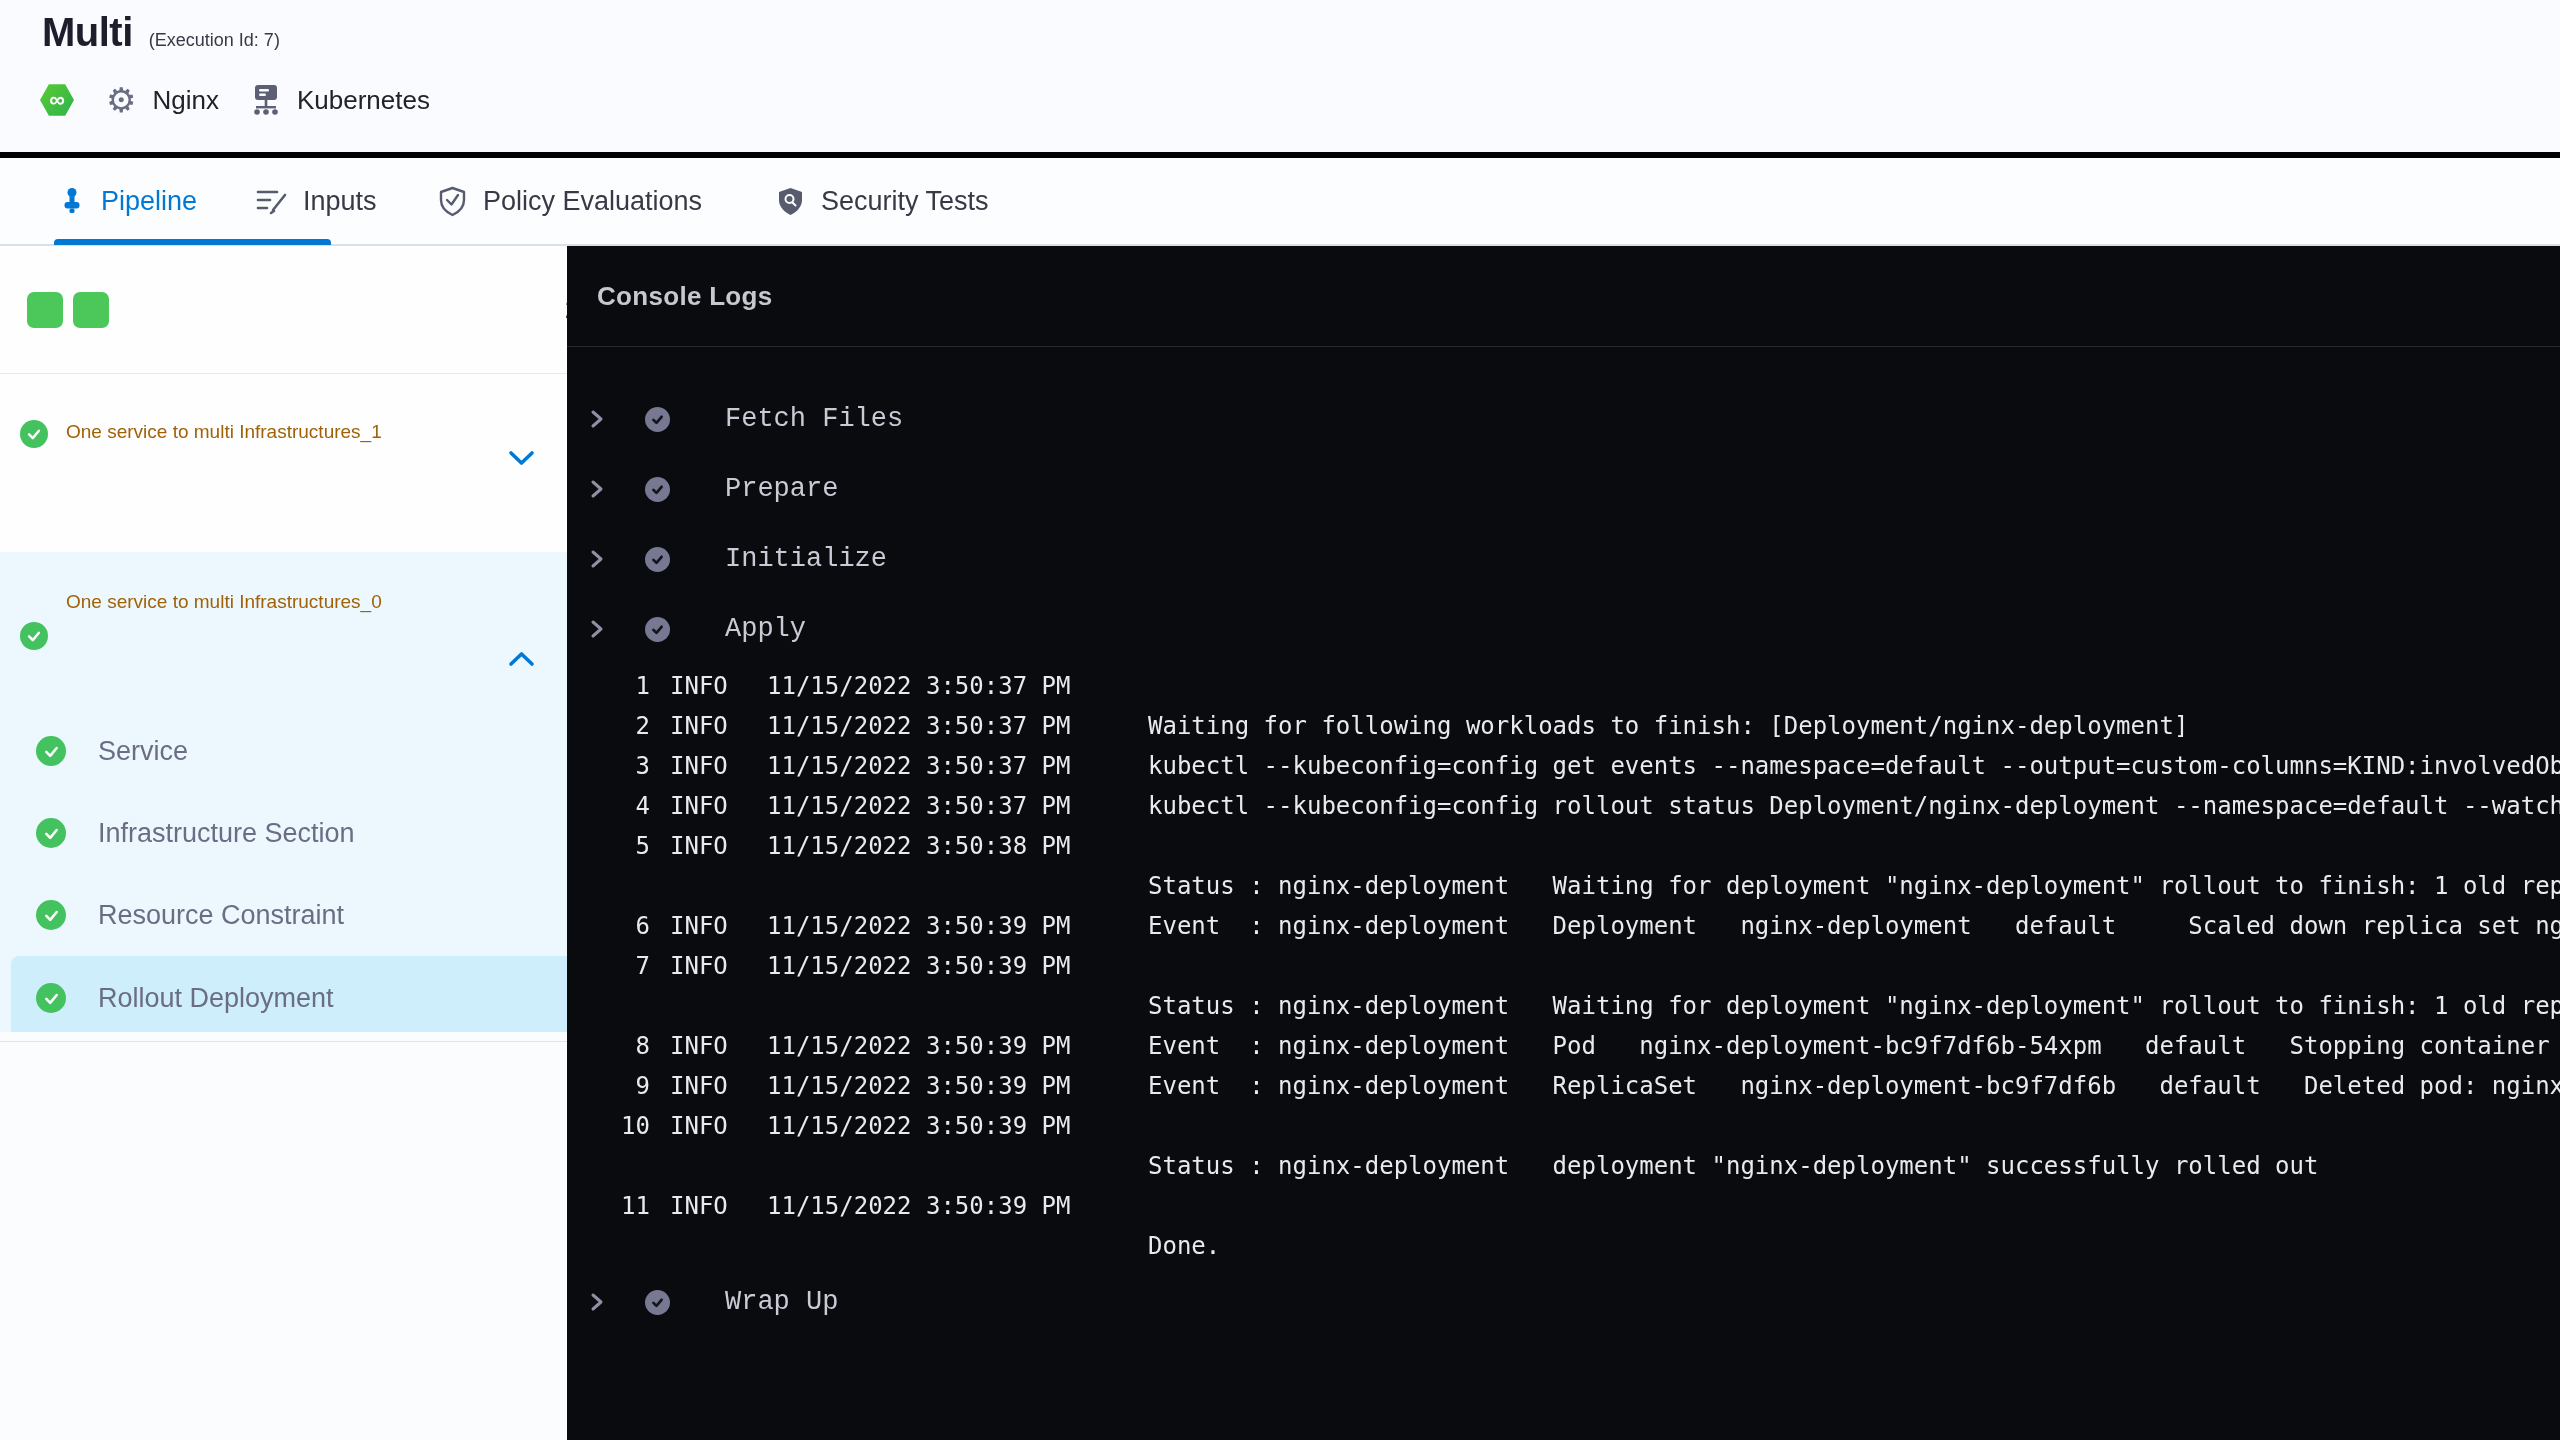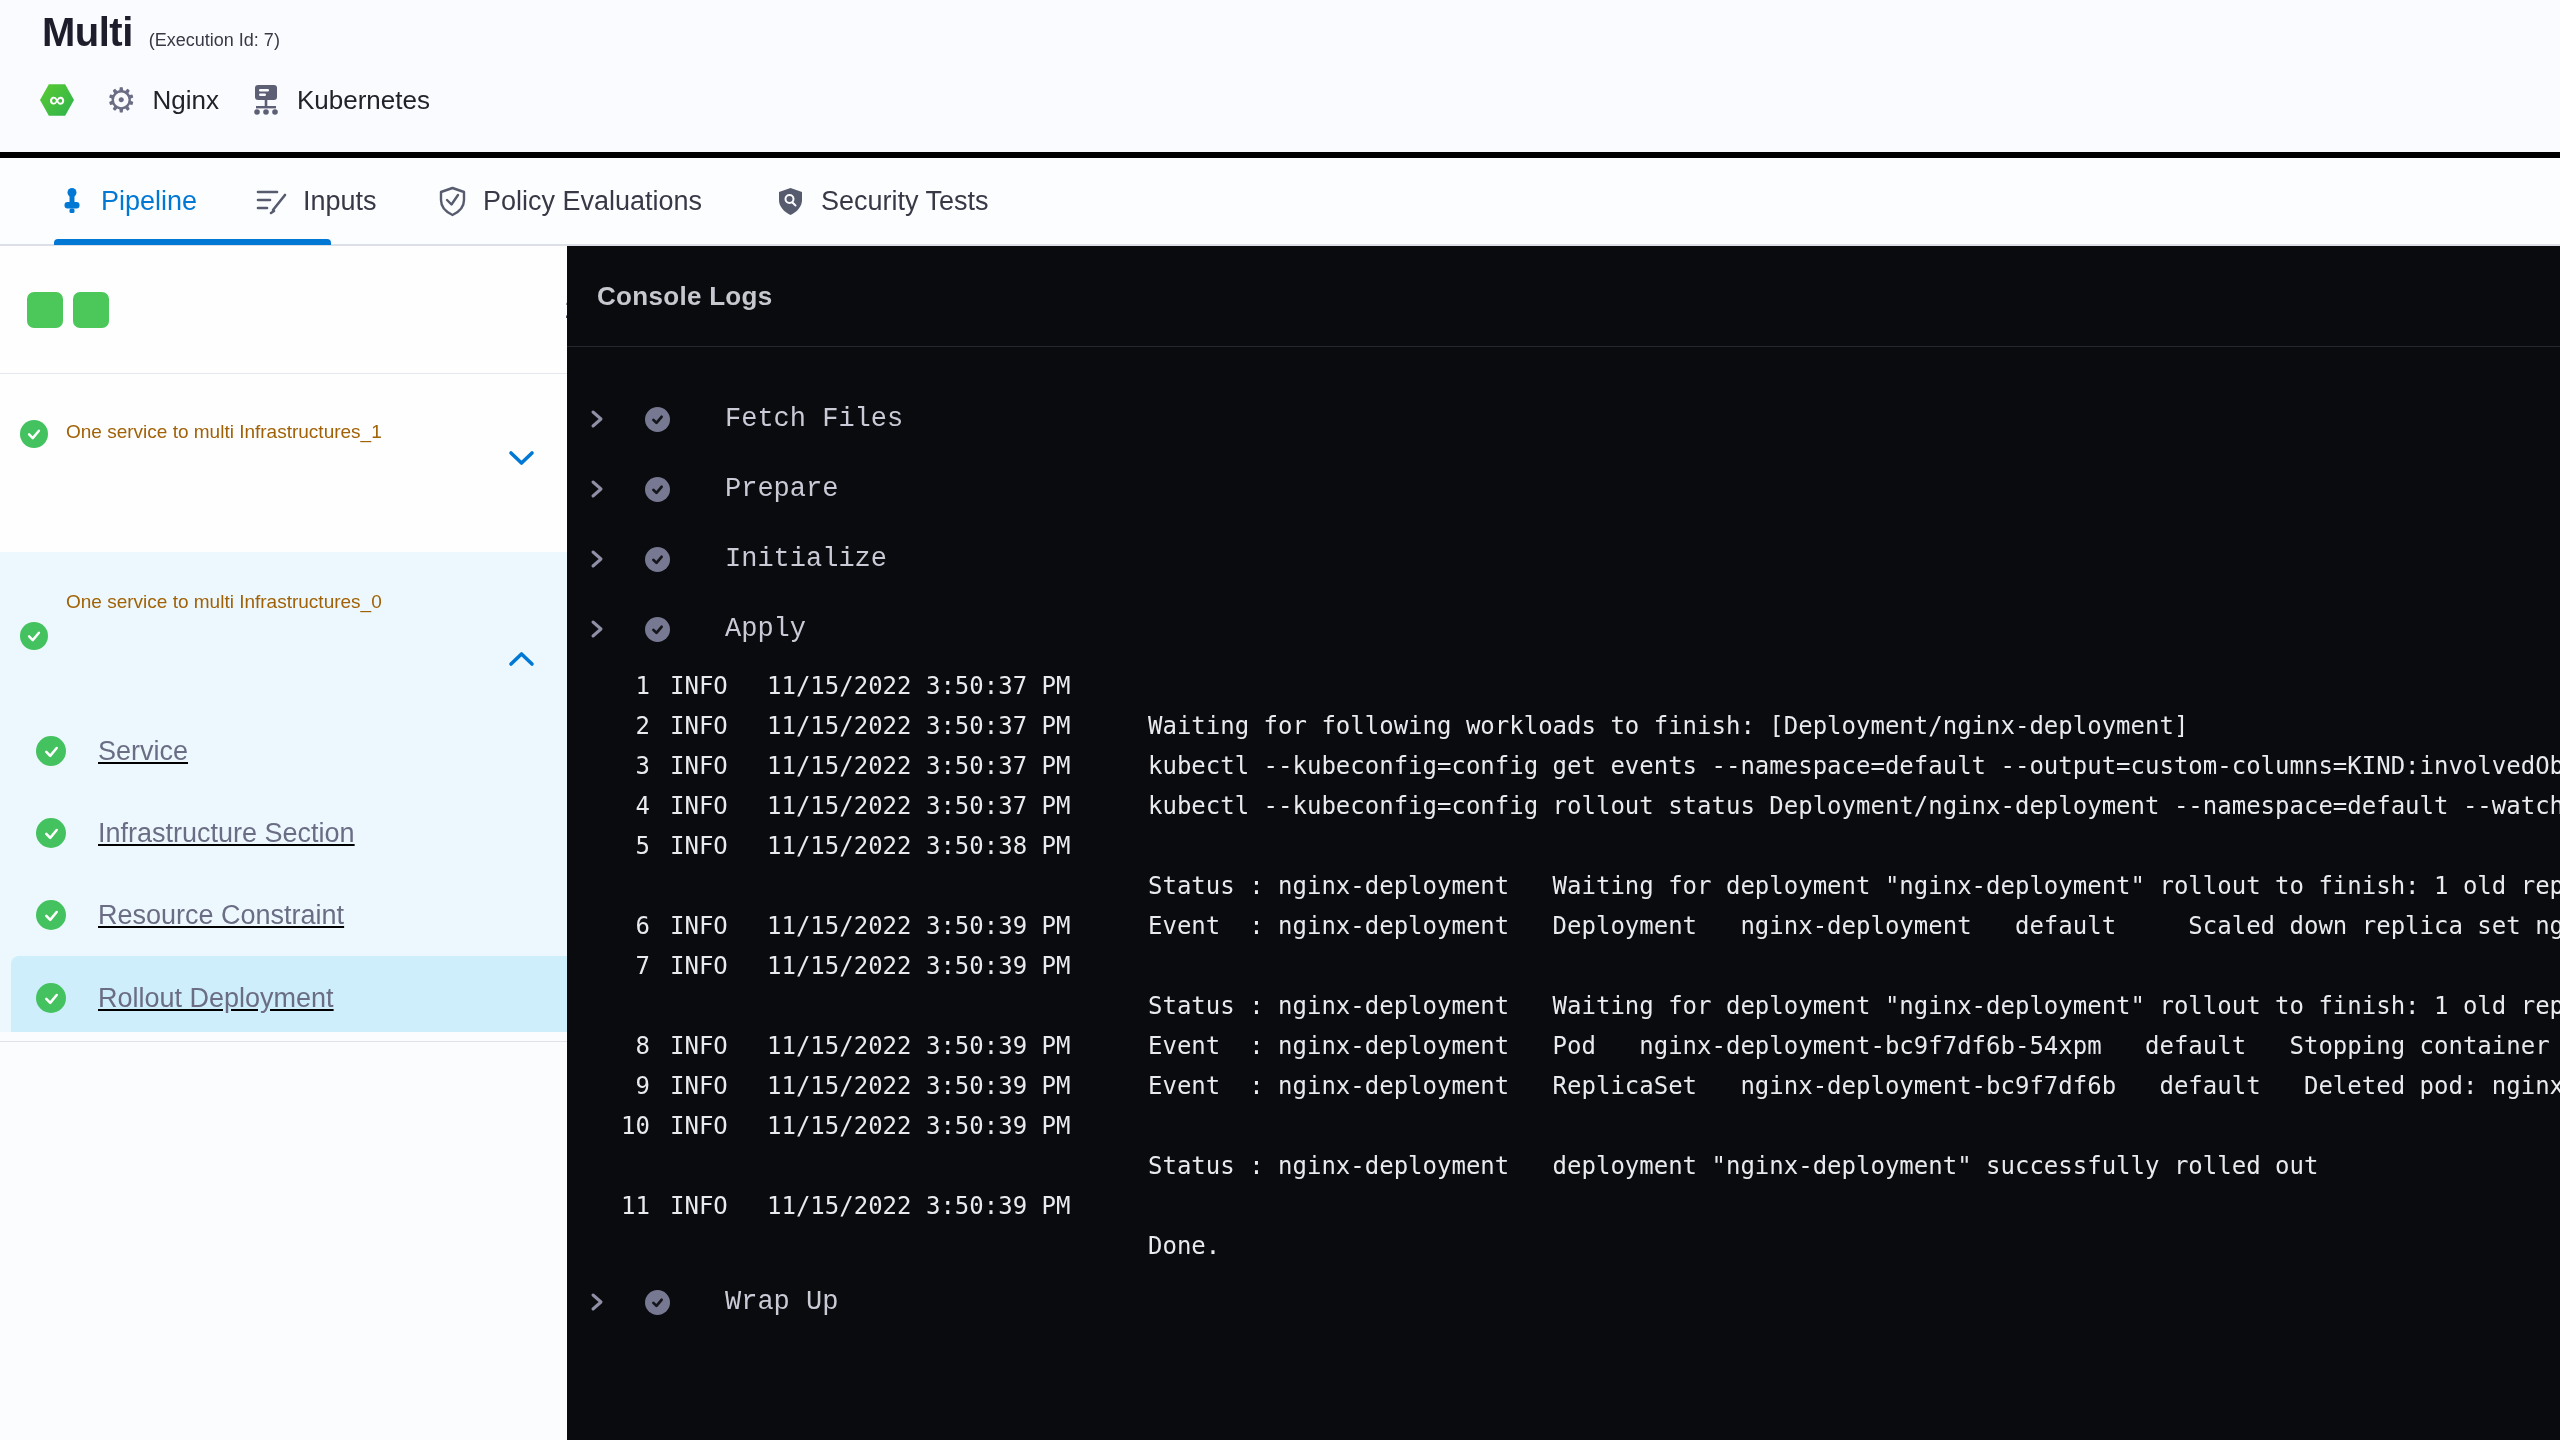--- a/index.html
+++ b/index.html
@@ -52,21 +52,21 @@
                 font-size:19px; line-height:40px; color:#a16207; }
   .stage2-header .stage-name { margin-top:30px; }
   .stage-chevron { position:absolute; left:508px; top:76px; }
   .stage2-header .stage-chevron { top:68px; }
 
   .gcheck { width:28px; height:28px; border-radius:50%; background:#44c25f;
             display:flex; align-items:center; justify-content:center; }
   .gcheck.big { width:30px; height:30px; }
 
   .step-row { position:relative; height:82px; margin:0 10px 0 11px; display:flex;
-              align-items:center; padding-left:87px; cursor:pointer;text-decoration:underline; }
+              align-items:center; padding-left:87px; cursor:pointer; }
   .step-row.selected { background:#cdeefa; border-radius:8px; height:84px; }
   .step-row .gcheck { position:absolute; left:25px; }
   .step-name { font-size:27px; color:#6b6d85; }
   .step-duration { position:absolute; right:21px; font-size:23px; color:#4f5162; }
 
   .sb-bottom { position:absolute; left:0; top:786px; bottom:0; width:100%; background:#fbfcfe; }
   .sb-divider { position:absolute; left:0; top:795px; width:100%; height:0;
                 border-top:1px solid #dfe2ec; }
 
   

